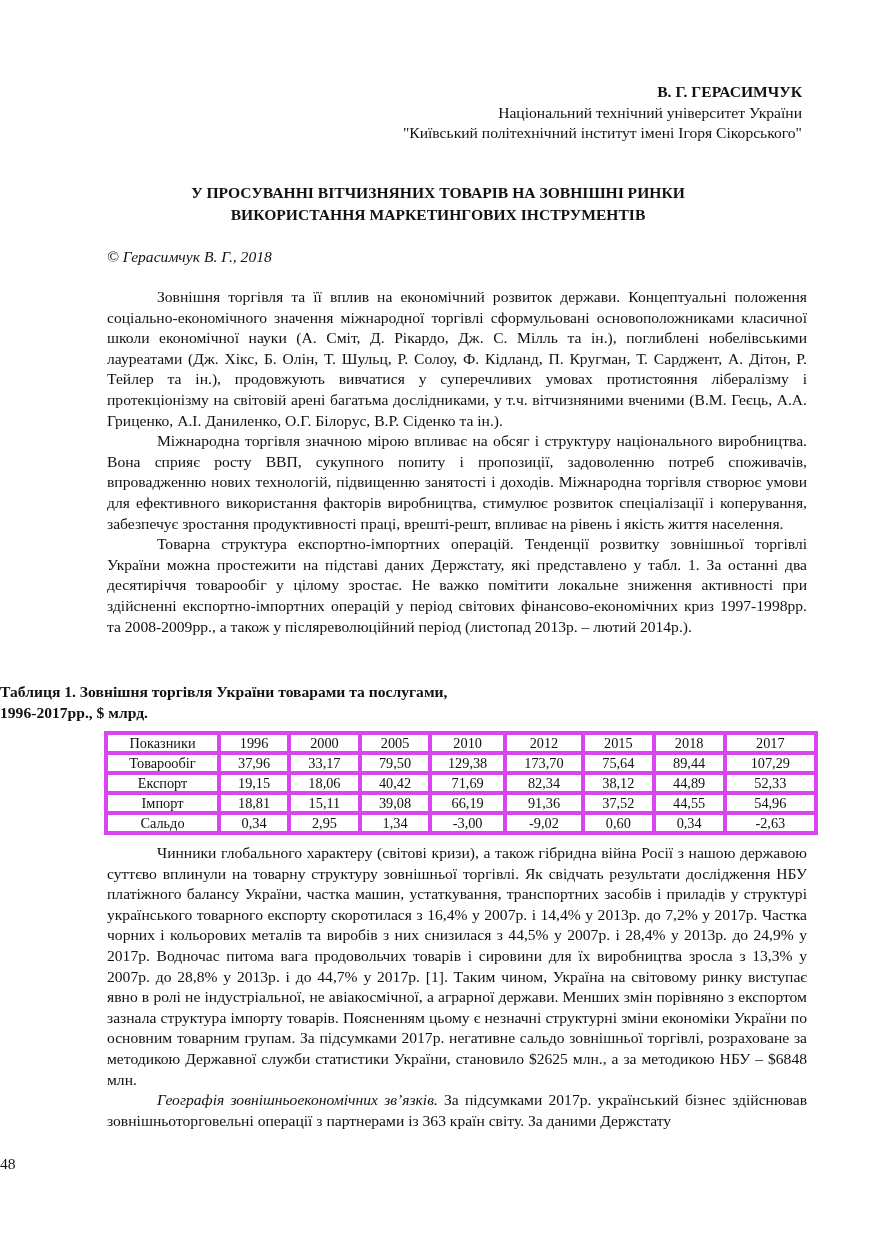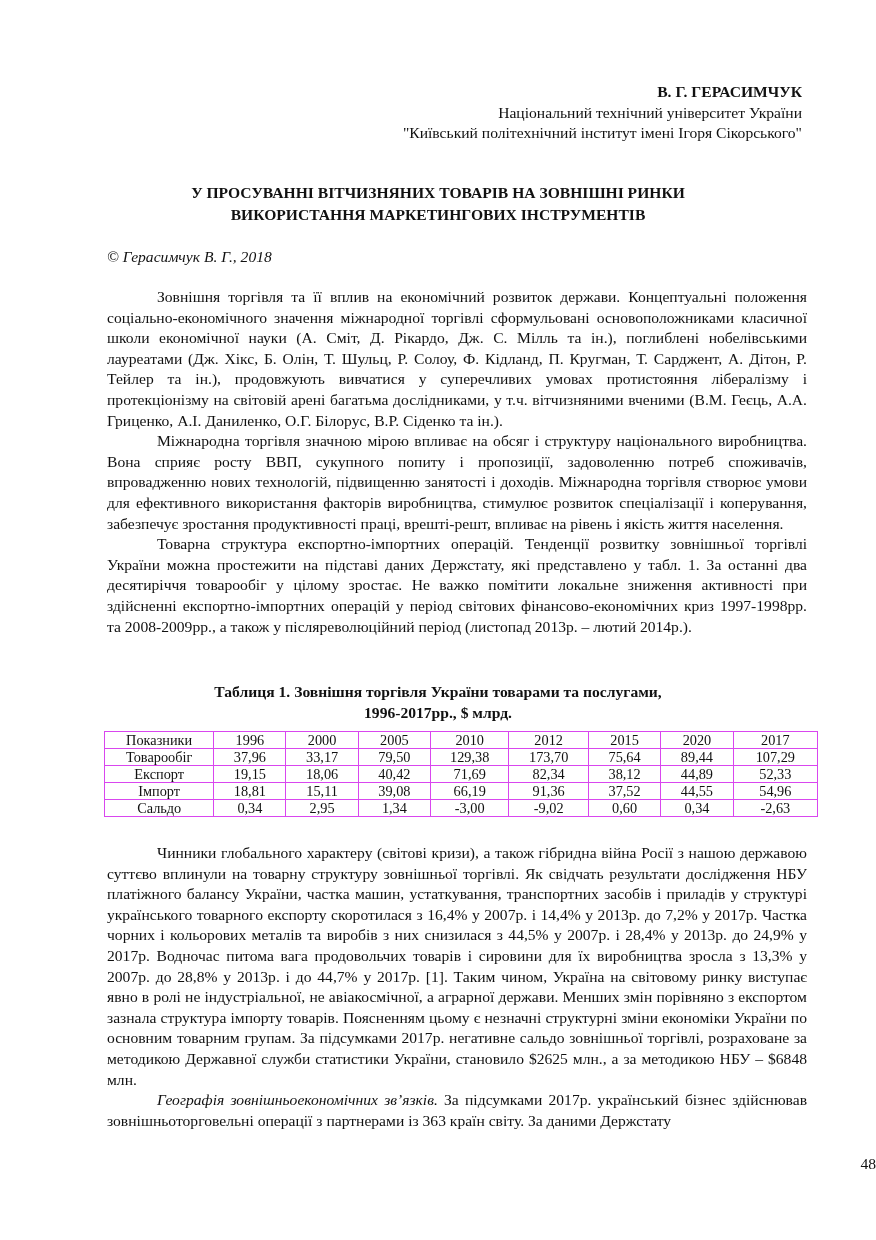--- a/index.html
+++ b/index.html
@@ -21,35 +21,35 @@
     position: absolute; left: 107px; top: 248px; font-style: italic; font-size: 15.6px;
   }
   .body-text {
     position: absolute; left: 107px; width: 700px; font-size: 15.6px; line-height: 20.6px;
     text-align: justify;
   }
   .body-text p { margin: 0; text-indent: 50px; }
   #block1 { top: 287px; }
   #block2 { top: 843px; }
   .table-caption {
-    position: absolute; left: 0; width: 876px; top: 682px; text-align: center;
+    position: absolute; left: 0; width: 876px; top: 682px; 
     font-weight: bold; font-size: 15.6px; line-height: 20.5px;
   }
   table.data {
     position: absolute; left: 104px; top: 731px; width: 714px;
     border-collapse: collapse; font-size: 14.3px; line-height: 16px;
   }
   table.data td {
-    border: 1px solid #d946ef; text-align: center; padding: 0 17px; height: 16px;
+    border: 4px solid #d946ef; text-align: center; padding: 0 10px; height: 16px;
   }
   .c0 { width: 118px; } .c1 { width: 64px; } .c2 { width: 65px; } .c3 { width: 65px; }
   .c4 { width: 65px; } .c5 { width: 73px; } .c6 { width: 65px; } .c7 { width: 66px; } .c8 { width: 103px; }
   .italic { font-style: italic; }
   .page-number {
-    position: absolute; left: 0; width: 876px; top: 1155px; text-align: right; font-size: 15.6px;
+    position: absolute; left: 0; width: 876px; top: 1155px; text-align: left; font-size: 15.6px;
   }
 </style>
 </head>
 <body>
 
 <div class="page">
 
   <div class="author-block">
     <div class="author-name">В. Г. ГЕРАСИМЧУК</div>
     <div>Національний технічний університет України</div>
@@ -77,21 +77,21 @@
   <table class="data">
     <tbody id="table-body">
         <tr>
           <td class="c0">Показники</td>
           <td class="c1">1996</td>
           <td class="c2">2000</td>
           <td class="c3">2005</td>
           <td class="c4">2010</td>
           <td class="c5">2012</td>
           <td class="c6">2015</td>
-          <td class="c7">2020</td>
+          <td class="c7">2018</td>
           <td class="c8">2017</td>
         </tr>
         <tr>
           <td class="c0">Товарообіг</td>
           <td class="c1">37,96</td>
           <td class="c2">33,17</td>
           <td class="c3">79,50</td>
           <td class="c4">129,38</td>
           <td class="c5">173,70</td>
           <td class="c6">75,64</td>

